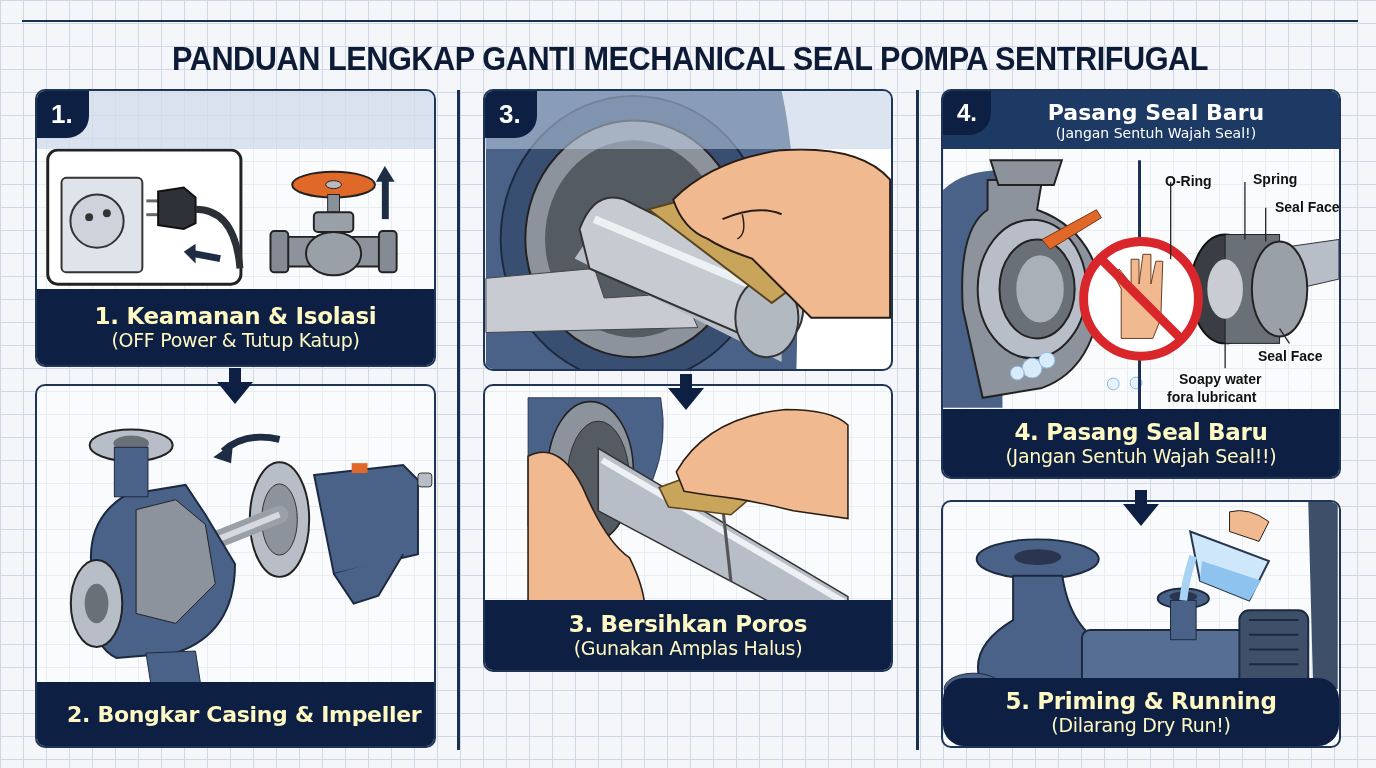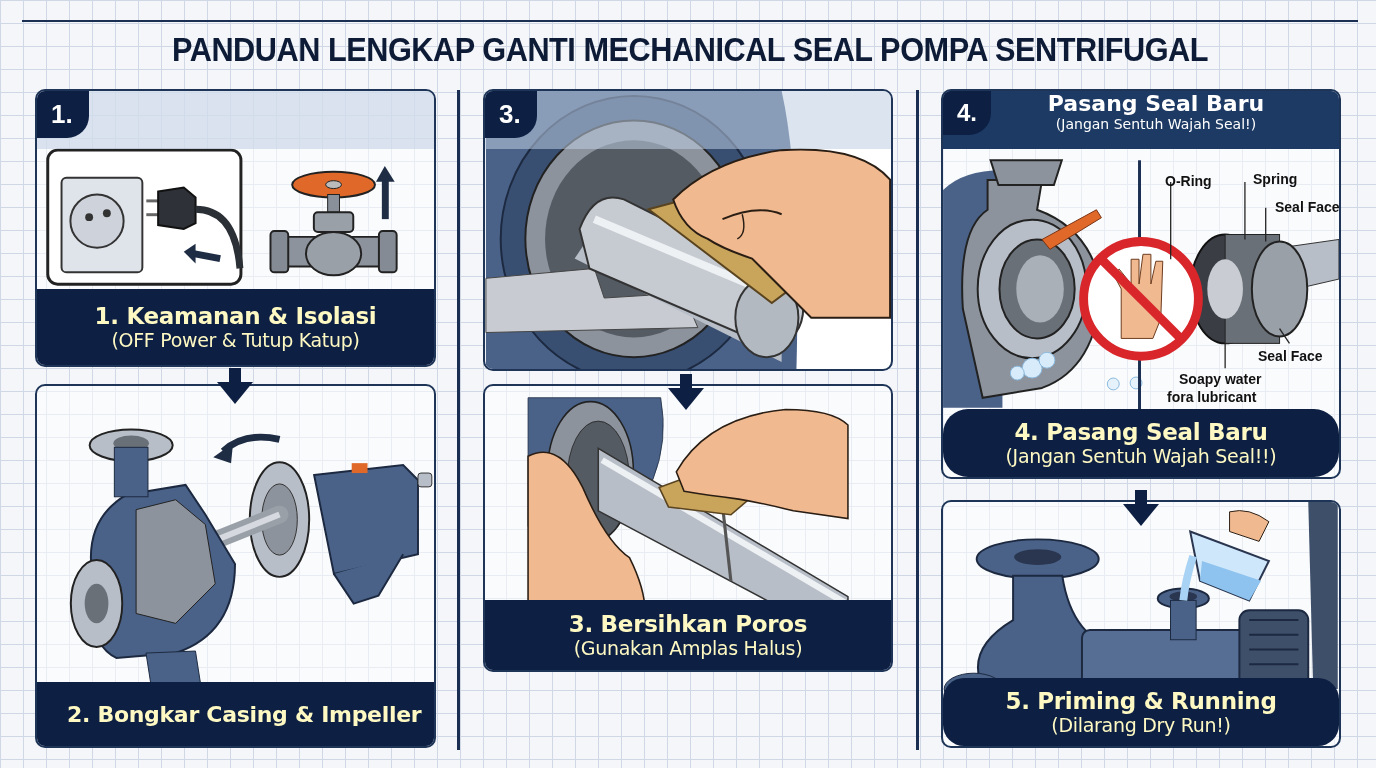--- a/index.html
+++ b/index.html
@@ -9,21 +9,21 @@
     background-color: #f4f6fa;
     background-image:
       linear-gradient(to right, #cfd8e4 1px, transparent 1px),
       linear-gradient(to bottom, #cfd8e4 1px, transparent 1px);
     background-size: 23px 23px;
     position: relative;
   }
   .title-bar {
     position: absolute; left: 22px; top: 20px; width: 1336px; height: 58px;
     border-top: 2px solid #1b2f52;
-    display: flex; align-items: center; justify-content: center;
+    display: flex; align-items: flex-end; justify-content: center;
   }
   .title-bar h1 {
     font-family: "Liberation Sans", sans-serif;
     font-weight: 700; font-size: 33px; color: #0d1b36;
     letter-spacing: -0.5px; transform: scaleX(0.93);
     white-space: nowrap;
   }
   .divider {
     position: absolute; top: 90px; width: 3px; height: 660px; background: #1b2f52;
   }
@@ -50,21 +50,21 @@
   .caption .main {
     font-family: "DejaVu Sans", sans-serif; font-weight: 700; font-size: 23px;
     letter-spacing: -0.3px;
   }
   .caption .sub {
     font-family: "DejaVu Sans", sans-serif; font-size: 19px; letter-spacing: -0.3px; text-align: center;
   }
   .head4 {
     position: absolute; left: 0; top: 0; width: 100%; height: 58px;
     background: #1d3a64; z-index: 2; display: flex; flex-direction: column;
-    align-items: center; padding-left: 30px; color: #fff;
+    justify-content: center; align-items: center; padding-left: 30px; color: #fff;
   }
   .head4 .main { font-weight: 700; font-size: 22px; }
   .head4 .sub { font-size: 14px; }
   .arrow-down {
     position: absolute; width: 40px; height: 36px; z-index: 4;
   }
   .label-txt {
     position: absolute; font-family: "Liberation Sans", sans-serif;
     font-weight: 700; font-size: 14px; color: #111; z-index: 3; white-space: nowrap;
   }
@@ -254,21 +254,21 @@
     <line x1="326" y1="118" x2="326" y2="152" stroke="#222" stroke-width="1.3"></line>
     <line x1="340" y1="240" x2="350" y2="255" stroke="#222" stroke-width="1.3"></line>
     <line x1="285" y1="255" x2="285" y2="280" stroke="#222" stroke-width="1.3"></line>
   </svg>
   <div class="label-txt" style="left:222px; top:82px;">O-Ring</div>
   <div class="label-txt" style="left:310px; top:80px;">Spring</div>
   <div class="label-txt" style="left:332px; top:108px;">Seal Face</div>
   <div class="label-txt" style="left:315px; top:257px;">Seal Face</div>
   <div class="label-txt" style="left:236px; top:280px;">Soapy water</div>
   <div class="label-txt" style="left:224px; top:298px;">fora lubricant</div>
-  <div class="caption" style="height:68px;border-radius:25px;">
+  <div class="caption" style="height:68px;">
     <div class="main">4. Pasang Seal Baru</div>
     <div class="sub">(Jangan Sentuh Wajah Seal!!)</div>
   </div>
 </div>
 
 <svg class="arrow-down" style="left:1121px; top:490px;" viewBox="0 0 40 36">
   <rect x="14" y="0" width="12" height="16" fill="#0d1f42"></rect>
   <path d="M2 14 L38 14 L20 36 Z" fill="#0d1f42"></path>
 </svg>
 

